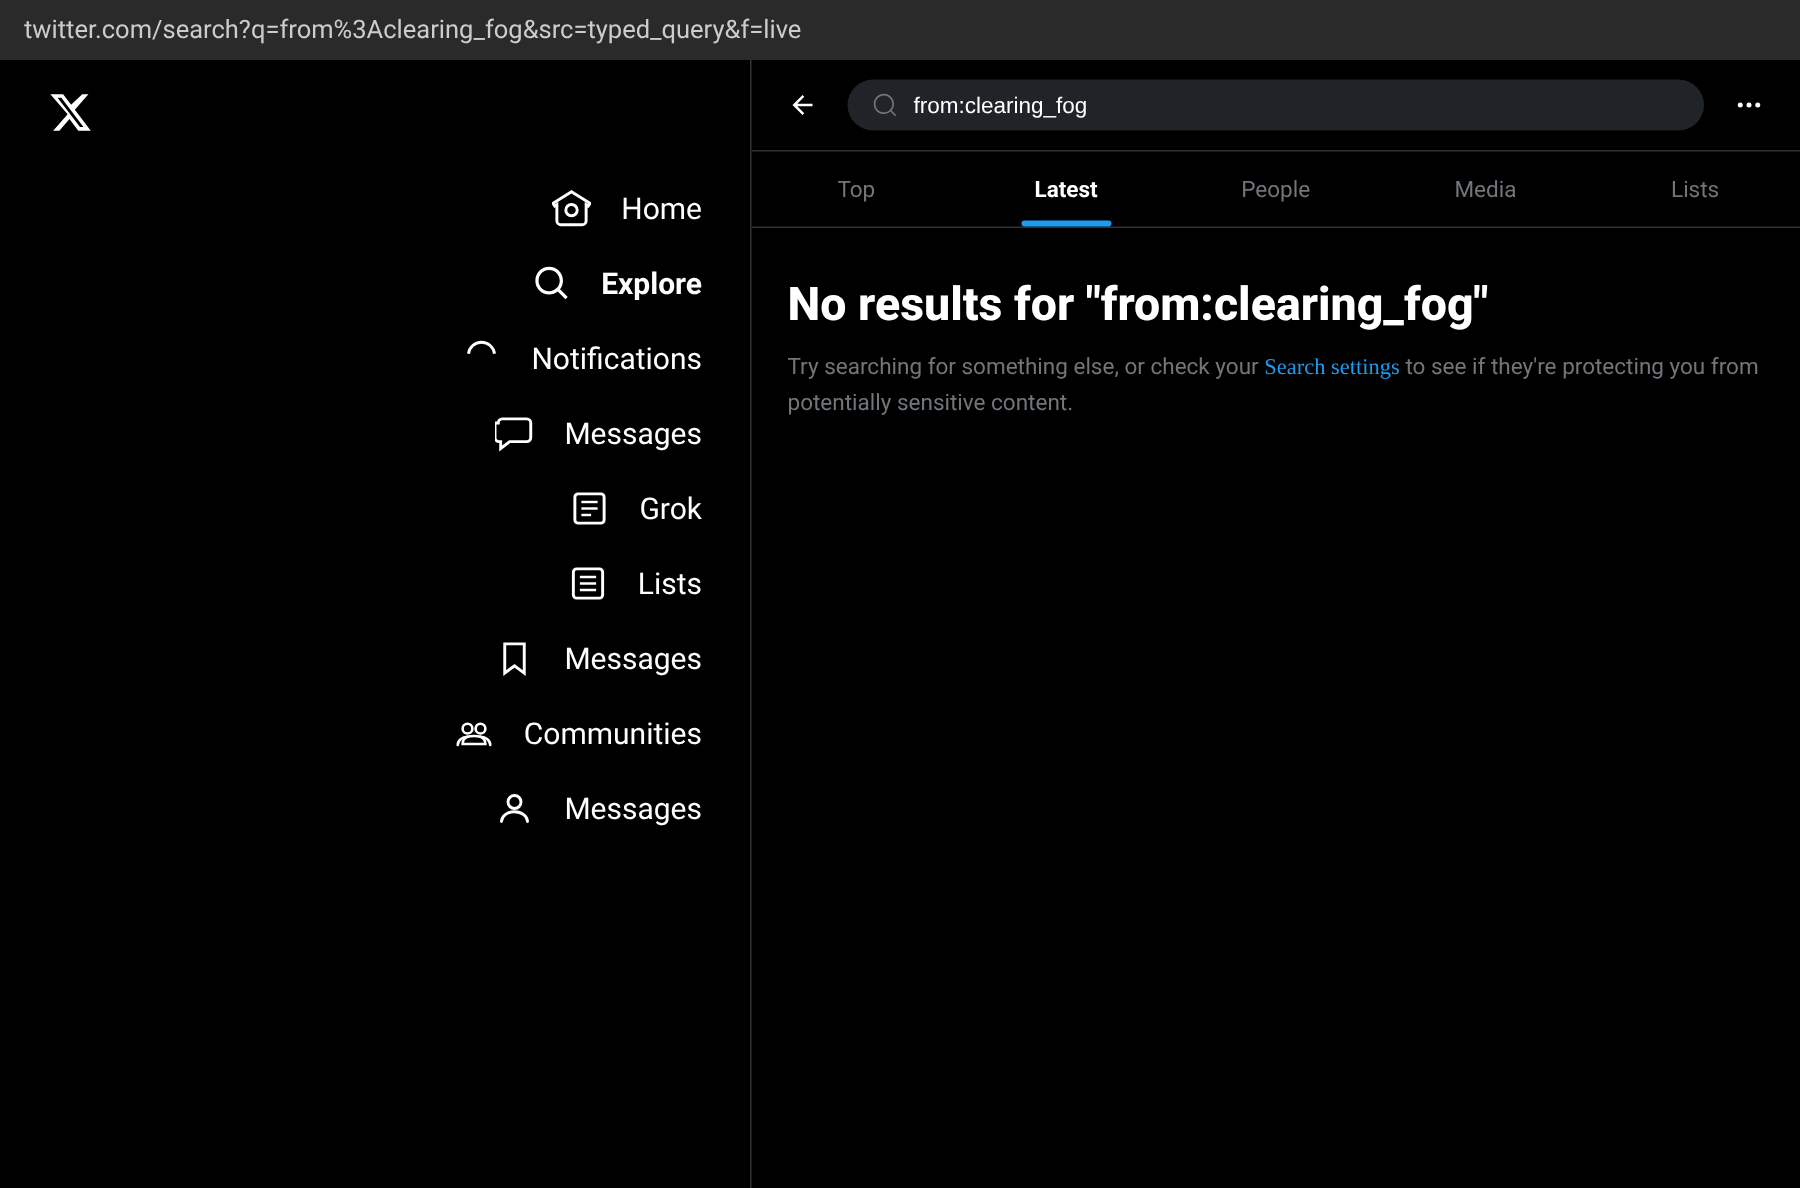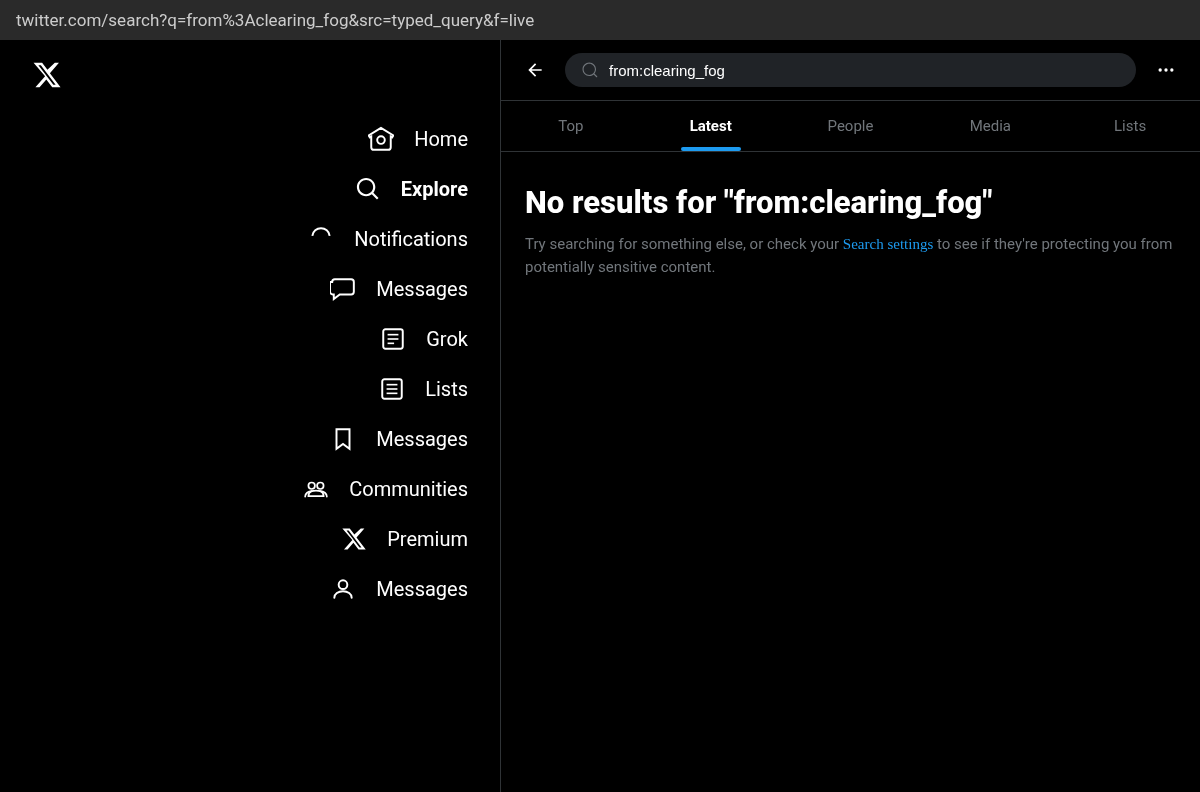--- a/index.html
+++ b/index.html
@@ -291,28 +291,20 @@
             <circle cx="8" cy="9" r="3" fill="none" stroke="white" stroke-width="1.6"></circle>
             <circle cx="16" cy="9" r="3" fill="none" stroke="white" stroke-width="1.6"></circle>
             <path d="M2 19c0-2.761 2.686-5 6-5" fill="none" stroke="white" stroke-width="1.6" stroke-linecap="round"></path>
             <path d="M22 19c0-2.761-2.686-5-6-5" fill="none" stroke="white" stroke-width="1.6" stroke-linecap="round"></path>
             <path d="M8 14c0 0 1.5-.5 4-.5s4 .5 4 .5c2 .8 3 2.3 3 4.5H5c0-2.2 1-3.7 3-4.5z" fill="none" stroke="white" stroke-width="1.6"></path>
           </svg>
         </span>
         <span>Communities</span>
       </a>
 
-      <a class="nav-item">
-        <span class="nav-icon">
-          <svg width="26" height="26" viewBox="0 0 24 24">
-            <path d="M18.244 2.25h3.308l-7.227 8.26 8.502 11.24H16.17l-4.714-6.231-5.401 6.231H2.746l7.73-8.835L1.254 2.25H8.08l4.253 5.622 5.912-5.622zm-1.161 17.52h1.833L7.084 4.126H5.117z"></path>
-          </svg>
-        </span>
-        <span>Premium</span>
-      </a>
 
       <a class="nav-item">
         <span class="nav-icon">
           <svg width="26" height="26" viewBox="0 0 24 24">
             <circle cx="12" cy="8" r="4" fill="none" stroke="white" stroke-width="1.8"></circle>
             <path d="M4 20c0-3.314 3.582-6 8-6s8 2.686 8 6" fill="none" stroke="white" stroke-width="1.8" stroke-linecap="round"></path>
           </svg>
         </span>
         <span>Messages</span>
       </a>

